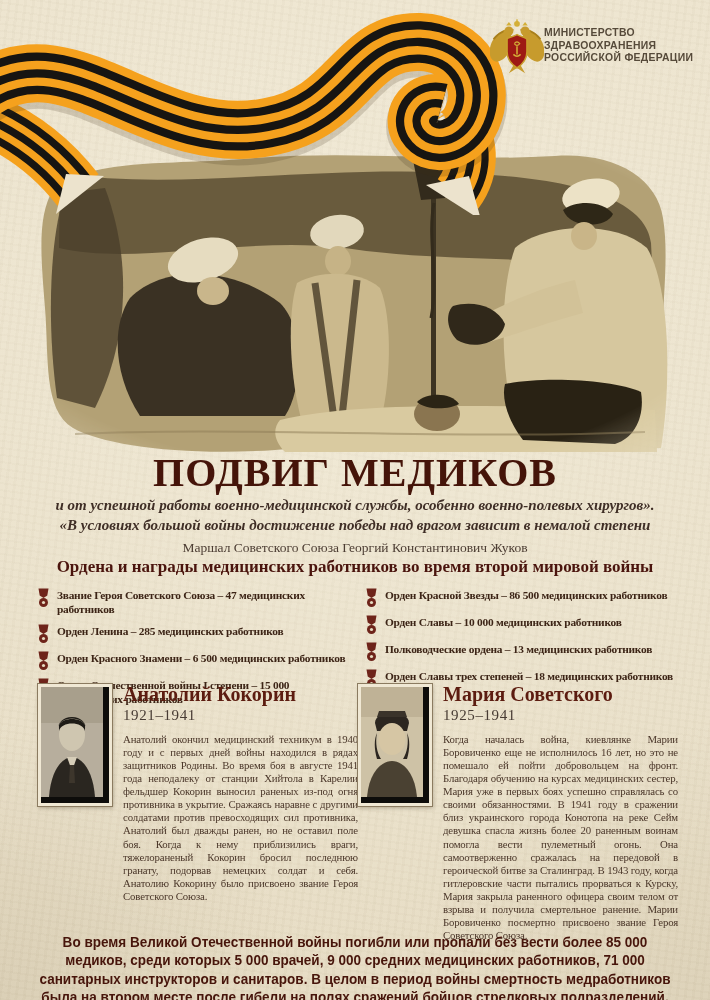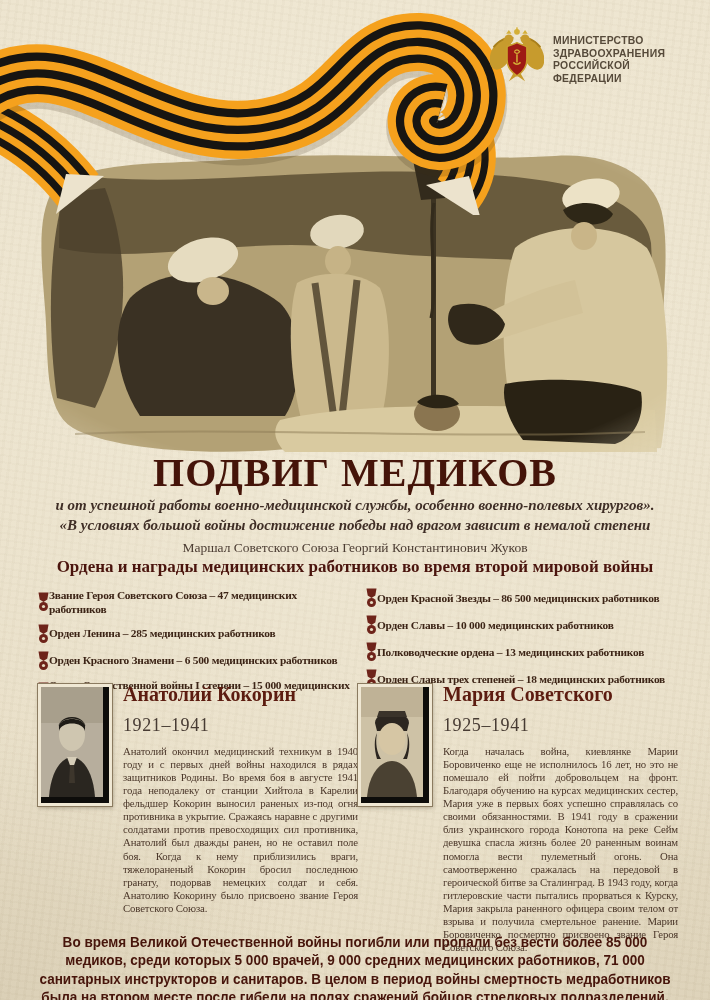--- a/index.html
+++ b/index.html
@@ -9,50 +9,50 @@
     background:
       radial-gradient(130% 90% at 50% 35%, rgba(255,252,240,.35), rgba(0,0,0,0) 70%),
       radial-gradient(60% 40% at 0% 100%, rgba(110,90,55,.10), rgba(0,0,0,0) 70%),
       radial-gradient(60% 40% at 100% 100%, rgba(110,90,55,.08), rgba(0,0,0,0) 70%),
       repeating-linear-gradient(97deg, rgba(125,105,65,.035) 0 3px, rgba(0,0,0,0) 3px 8px),
       repeating-linear-gradient(8deg, rgba(125,105,65,.03) 0 2px, rgba(0,0,0,0) 2px 7px),
       linear-gradient(#ece3cd,#e7ddc5);
   }
   
   .ribbon{position:absolute;left:0;top:0;width:710px;height:215px;}
-  .emblem{position:absolute;left:490px;top:26px;width:212px;display:flex;gap:9px;align-items:flex-start;}
+  .emblem{position:absolute;left:490px;top:18px;width:212px;display:flex;gap:0;align-items:flex-start;}
   .emblem .txt{padding-top:9px;font-family:"Liberation Sans",sans-serif;font-weight:bold;
     font-size:10.4px;line-height:1.22;color:#564a3a;letter-spacing:.3px;}
   
   .photo{position:absolute;left:35px;top:148px;width:640px;height:307px;
     -webkit-mask-image:radial-gradient(ellipse 96% 94% at 50% 48%, #000 60%, rgba(0,0,0,0) 99%);
             mask-image:radial-gradient(ellipse 96% 94% at 50% 48%, #000 60%, rgba(0,0,0,0) 99%);}
   
   .title{position:absolute;left:0;top:449px;width:710px;text-align:center;
     font-size:40px;font-weight:bold;color:#451409;letter-spacing:1px;font-family:Liberation Serif, serif;}
   .quote{position:absolute;left:25px;top:496px;width:660px;text-align:center;color:#3f2e26;}
   .quote .q{font-size:15px;font-style:italic;font-weight:600;line-height:1.3;}
   .quote .attr{margin-top:5px;font-size:13.5px;color:#4c3d33;}
   
   .awards-heading{position:absolute;left:0;top:557px;width:710px;text-align:center;
     font-size:17px;font-weight:bold;color:#4a140d;}
   .awards{position:absolute;left:38px;top:587px;width:640px;display:flex;gap:16px;}
   .awards .col{flex:1;}
-  .award-item{display:flex;gap:0;margin-bottom:6px;align-items:center;}
+  .award-item{display:flex;gap:8px;margin-bottom:6px;align-items:flex-start;}
   .award-item .t{font-size:11.4px;font-weight:bold;color:#3c2416;line-height:1.25;letter-spacing:-.25px;padding-top:1px;}
   .award-item svg{flex:0 0 auto;margin-top:1px;}
   
   .profiles{position:absolute;left:38px;top:684px;width:640px;display:flex;}
   .profile{flex:1;display:flex;gap:11px;}
   .pframe{flex:0 0 auto;width:68px;height:116px;background:#0d0c0a;border:3px solid #f0e8d4;
     outline:1px solid #8b7b60;box-shadow:1px 2px 4px rgba(70,55,30,.35);}
   .pframe svg{display:block;}
   .pbody{flex:1;min-width:0;}
   .pname{font-size:20px;font-weight:600;color:#5c1c10;line-height:1.05;}
-  .pyears{font-size:18px;color:#473b33;letter-spacing:.6px;margin-top:10px;}
+  .pyears{font-size:15px;color:#473b33;letter-spacing:.6px;margin-top:2px;}
   .pbio{margin-top:9px;font-size:10.8px;line-height:1.21;color:#4b372a;text-align:justify;letter-spacing:-.15px;}
   
   .footer{position:absolute;left:17px;top:933px;width:676px;text-align:center;
     font-family:"Liberation Sans",sans-serif;font-weight:bold;font-size:14.4px;line-height:1.28;
     color:#47150b;transform:scaleX(.94);transform-origin:50% 0;}
 </style>
 </head>
 <body>
 
 <div class="poster">

